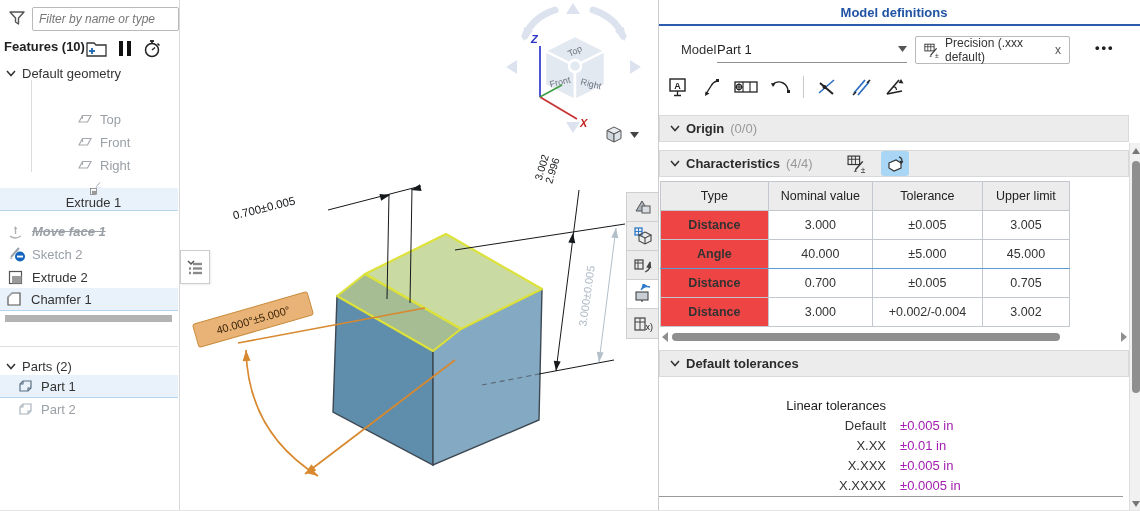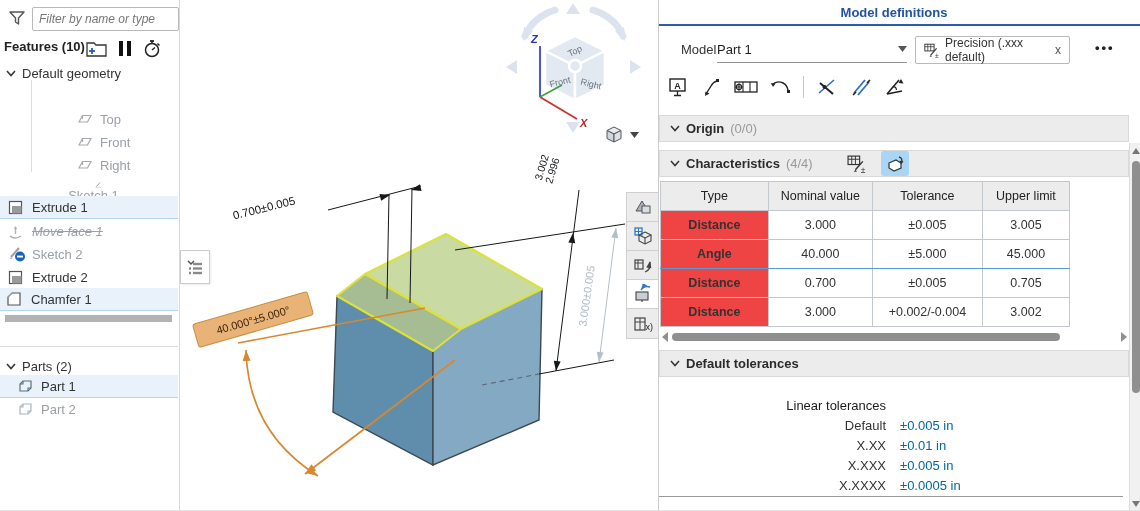--- a/index.html
+++ b/index.html
@@ -62,21 +62,21 @@
   table.chars td.tcell{background:#ef4444;font-weight:700;}
   table.chars tr.sel td{border-top:1px solid #5b9bd5;border-bottom:1px solid #5b9bd5;}
   .hscroll{left:1px;top:330px;width:469px;height:13px;display:flex;align-items:center;}
   .hthumb{height:8px;background:#8f8f8f;border-radius:4px;flex:0 0 388px;margin-left:4px;cursor:grab;}
   .tri{width:0;height:0;cursor:pointer;}
   .tri-left{border-top:5px solid transparent;border-bottom:5px solid transparent;border-right:6px solid #8f8f8f;margin-left:2px;}
   .tri-right{border-top:5px solid transparent;border-bottom:5px solid transparent;border-left:6px solid #8f8f8f;margin-left:auto;margin-right:2px;}
   .tolgrid{left:0;top:398px;width:330px;display:grid;grid-template-columns:227px 103px;column-gap:14px;row-gap:5px;font-size:13px;}
   .tolgrid .lab{text-align:right;color:#333;}
   .tolgrid .head{text-align:right;font-weight:400;color:#1c1c1c;}
-  .tolgrid .val{text-align:left;color:#0369a1;}
+  .tolgrid .val{text-align:left;color:#a21caf;}
   #panel-bottomline{left:0;top:496px;width:464px;border-top:1px solid #9a9a9a;}
   .vscroll{left:470px;top:143px;width:12px;height:368px;background:#f1f1f1;border-left:1px solid #ddd;}
   .vthumb{position:absolute;left:2px;top:18px;width:8px;height:232px;background:#8f8f8f;border-radius:4px;cursor:grab;}
   .tri-up{position:absolute;left:2px;top:5px;border-left:4px solid transparent;border-right:4px solid transparent;border-bottom:6px solid #777;}
   .tri-down{position:absolute;left:2px;bottom:4px;border-left:4px solid transparent;border-right:4px solid transparent;border-top:6px solid #777;}
 </style>
 </head>
 <body>
 
 <svg id="scene" class="abs" width="1140" height="511" viewBox="0 0 1140 511">
@@ -294,29 +294,29 @@
 
   <div class="abs tree-row" style="top:181px;flex-direction:column;">
     <svg style="margin-left:18px;" width="15" height="15" viewBox="0 0 15 15">
       <line x1="3" y1="12" x2="11" y2="3" stroke="#98a0a8" stroke-width="2"></line>
       <polygon points="3,12 2,14 4.5,13.5" fill="#98a0a8"></polygon>
       <line x1="1" y1="14.5" x2="13" y2="14.5" stroke="#b9cde0" stroke-width="1.4"></line>
       </svg>
     <span class="lbl muted" style="margin-left:9px;">Sketch 1</span>
   </div>
 
-  <div class="abs tree-row hl" style="top:196px;">
+  <div class="abs tree-row hl" style="top:188px;flex-direction:column;">
     <svg style="margin-left:8px;" width="15" height="15" viewBox="0 0 15 15">
       <rect x="1.5" y="1.5" width="12" height="12" fill="#fff" stroke="#555" stroke-width="1.2"></rect>
       <rect x="4" y="6" width="9.5" height="7.5" fill="#9a9a9a"></rect>
       </svg>
     <span class="lbl" style="margin-left:9px;">Extrude 1</span>
   </div>
 
-  <div class="abs tree-row" style="top:220px;">
+  <div class="abs tree-row" style="top:220px;font-weight:bold;">
     <svg style="margin-left:8px;" width="15" height="15" viewBox="0 0 15 15">
       <path d="M2,12 q5,4 11,0" fill="none" stroke="#b0b0b0" stroke-width="1.4"></path>
       <line x1="7.5" y1="10" x2="7.5" y2="4" stroke="#b0b0b0" stroke-width="1.4"></line>
       <polygon points="7.5,2 5.8,5 9.2,5" fill="#b0b0b0"></polygon>
       </svg>
     <span class="lbl muted strike" style="margin-left:9px;">Move face 1</span>
   </div>
 
   <div class="abs tree-row" style="top:243px;">
     <svg style="margin-left:8px;" width="21" height="18" viewBox="0 0 21 18">

